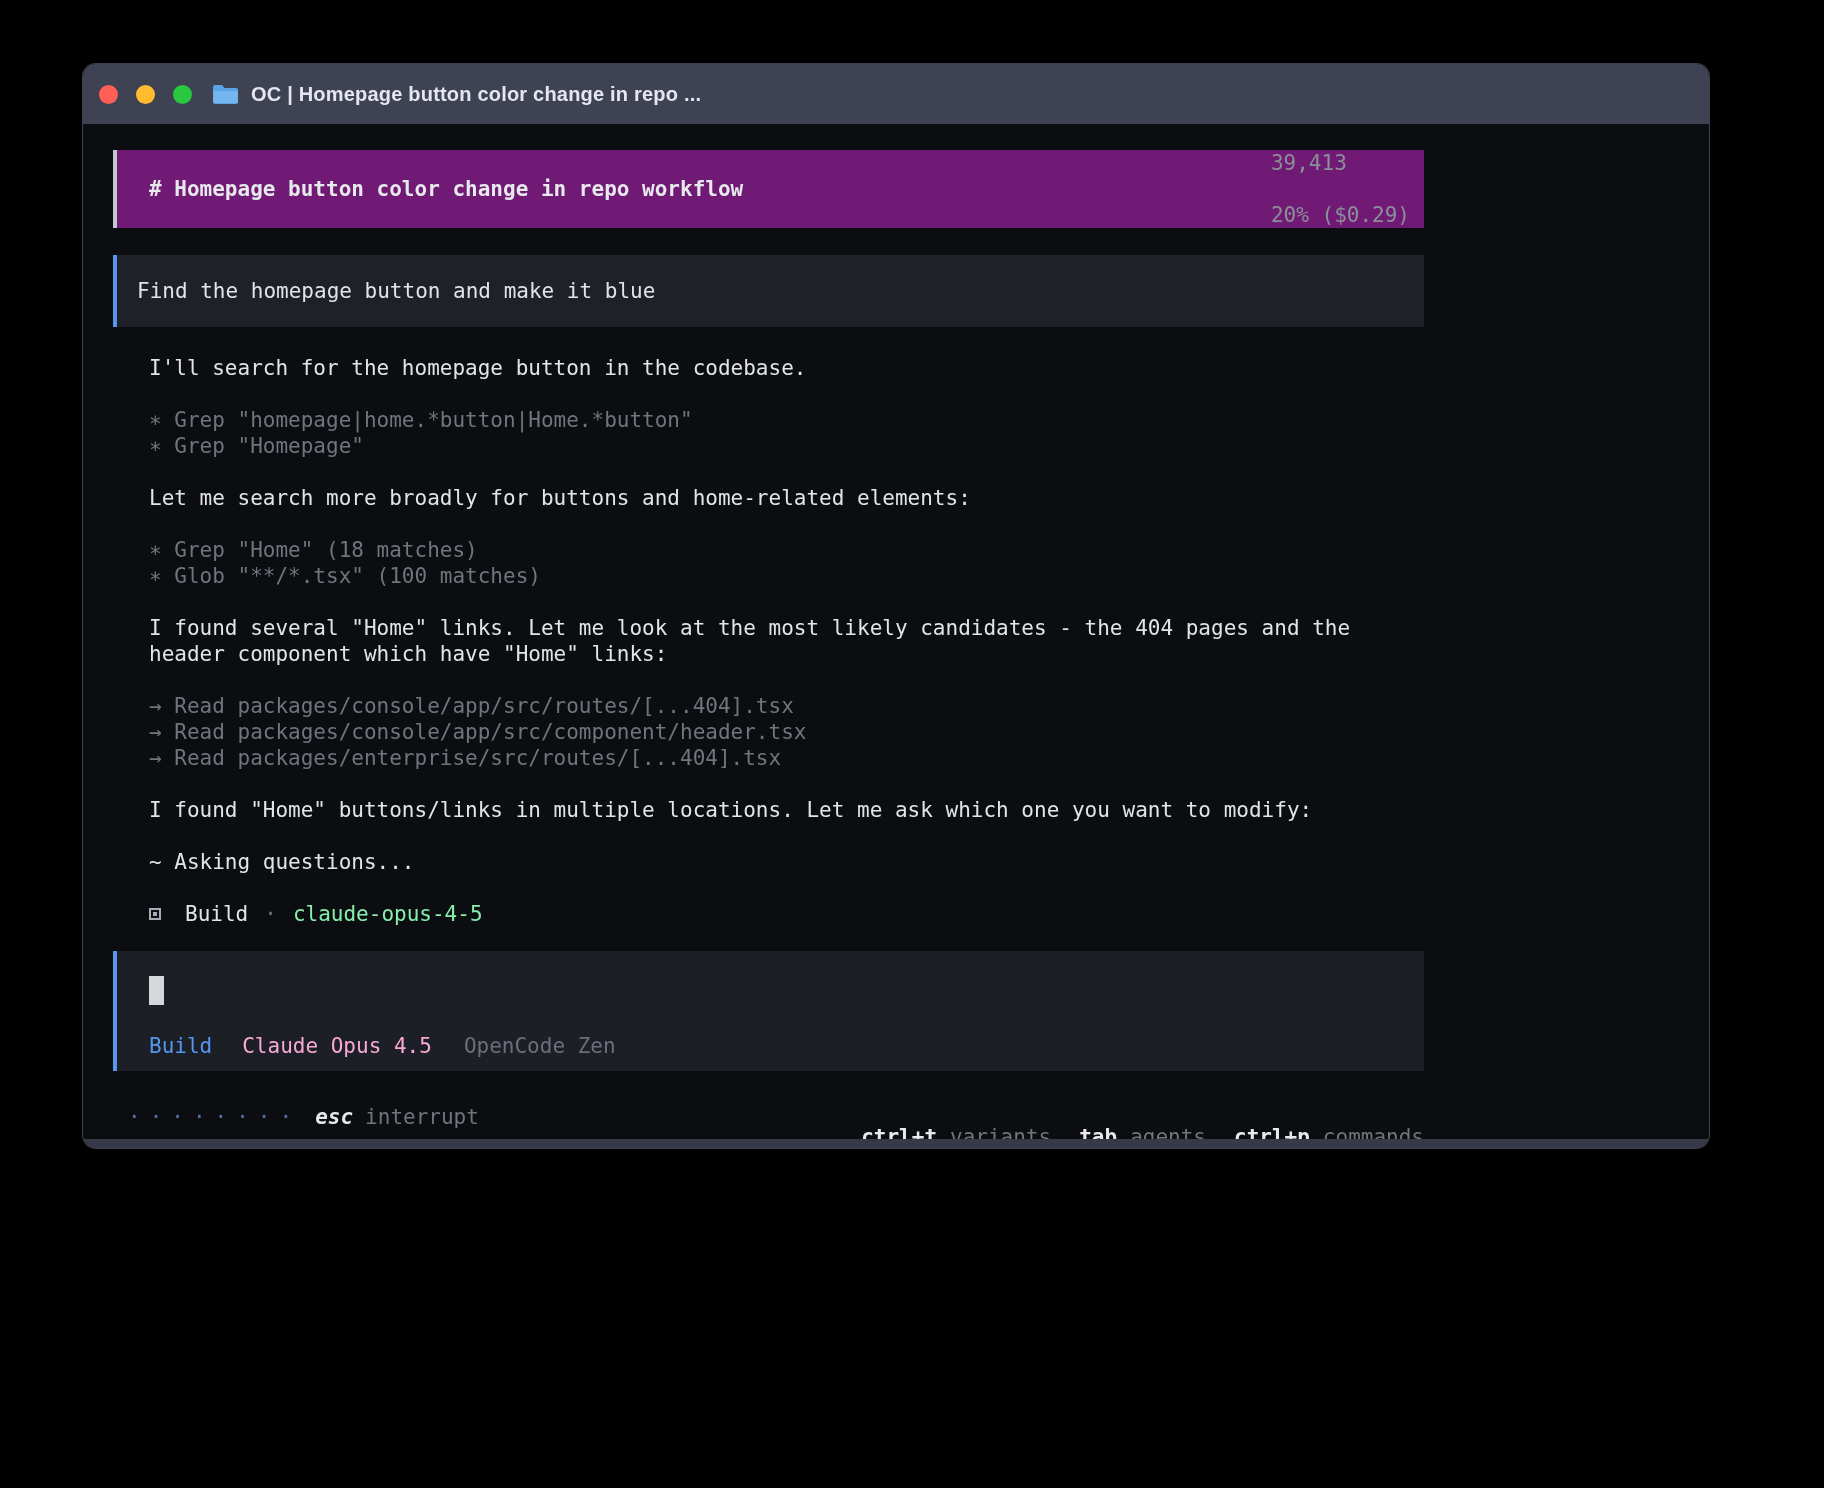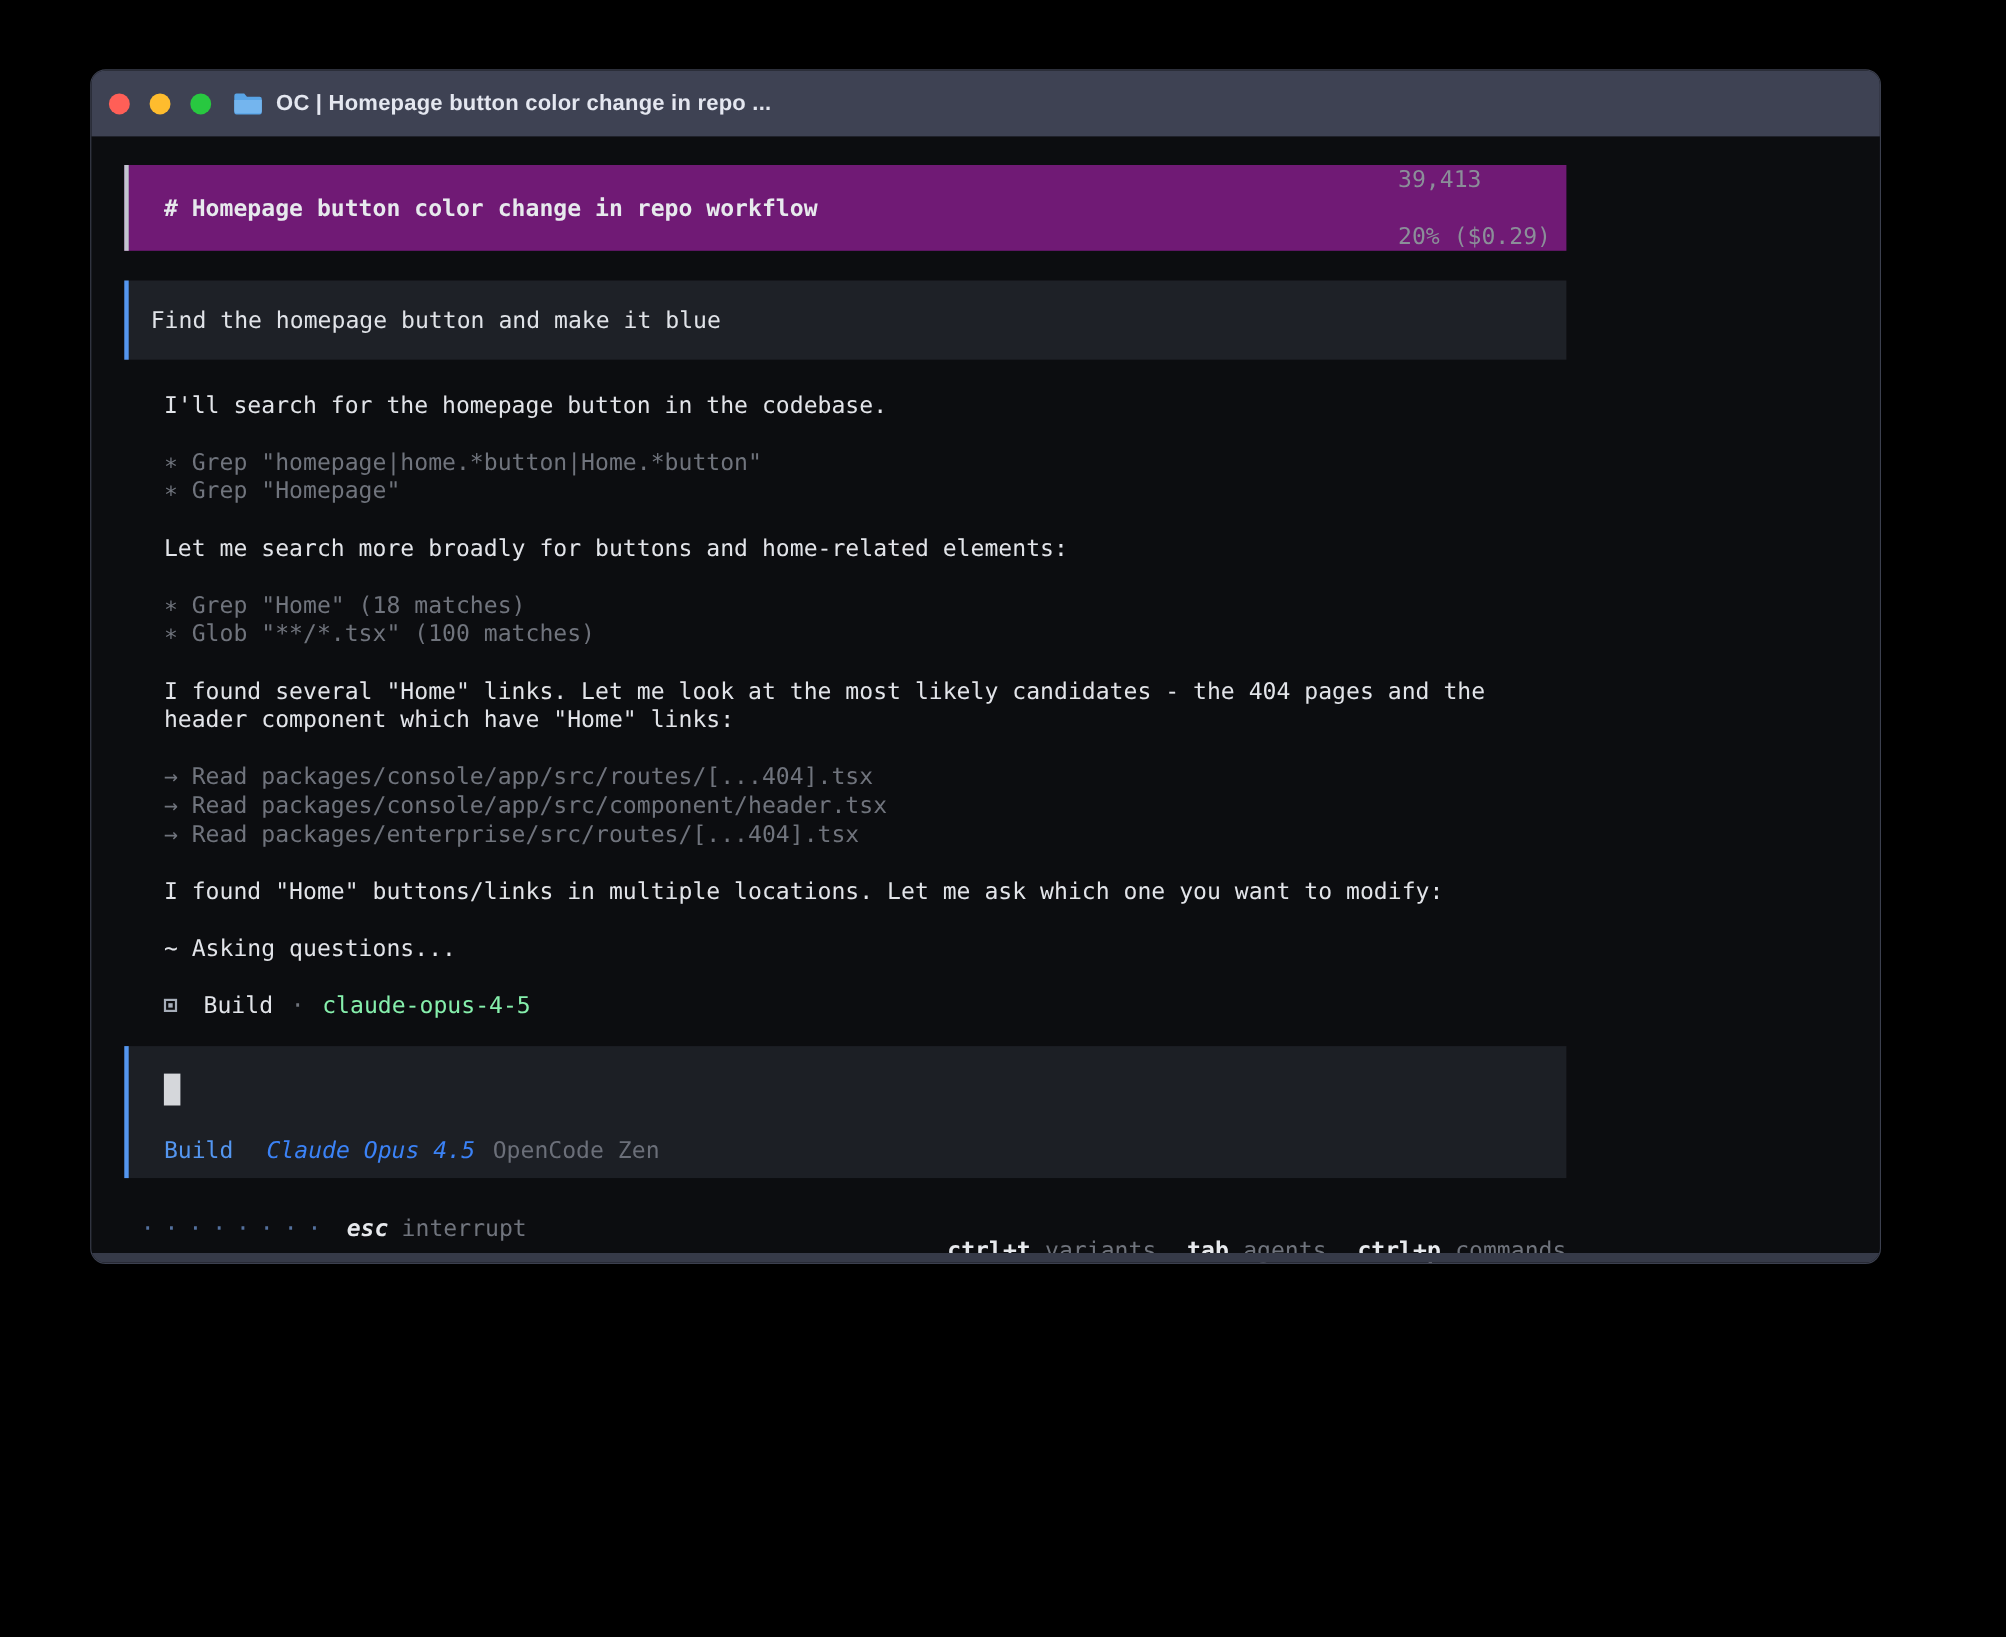--- a/index.html
+++ b/index.html
@@ -68,21 +68,21 @@
   .badge-sep  { color:#70747d; margin-right:16px; }
   .badge-model{ color:#86efac; }
 
   .input-block {
     width:1311px; height:120px; background:#1c1f25;
     border-left:4px solid #5496f0; padding:25px 0 0 32px;
   }
   .cursor { display:block; width:15px; height:29px; background:#d5d7db; }
   .input-status { margin-top:28px; display:flex; align-items:baseline; white-space:nowrap; }
   .mode { color:#5496f0; margin-right:30px; }
-  .model { color:#3b82f6; margin-right:16px;font-style:italic; }
+  .model { color:#f9a8d4; margin-right:32px; }
   .provider { color:#6b6f79; }
 
   .footer {
     margin-top:12px; width:1311px; display:flex; justify-content:space-between;
     align-items:center; padding-left:15px;
   }
   .footer-left { display:flex; align-items:center; }
   .spinner { color:#54719e; letter-spacing:9px; margin-right:14px; font-size:21px; }
   .key { color:#e7e9ed; font-weight:bold; }
   .label { color:#70747d; }

